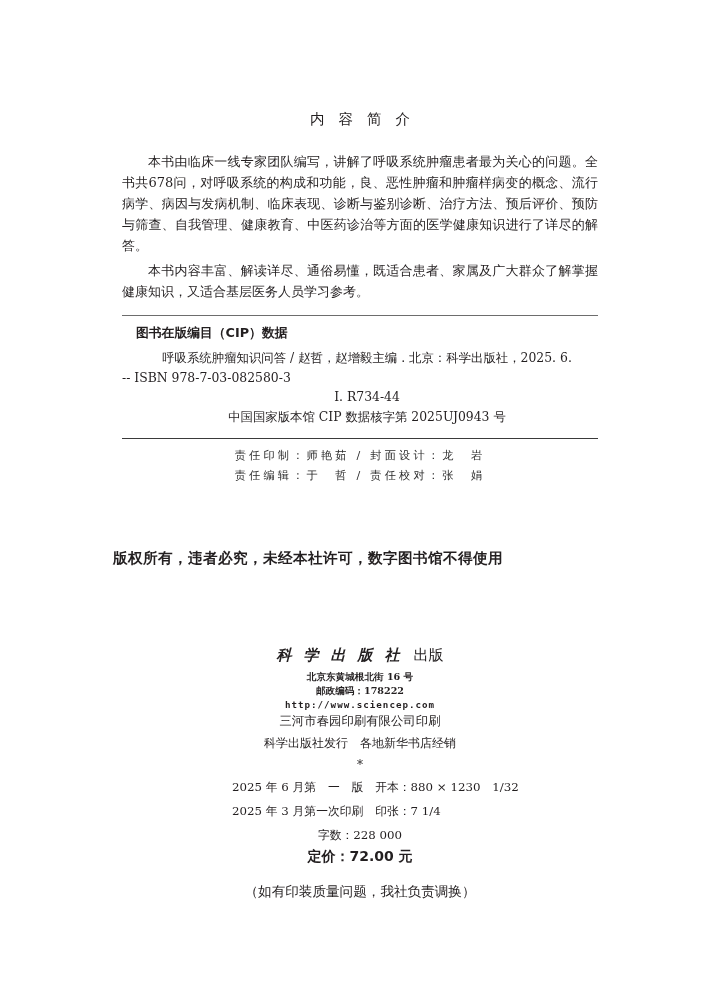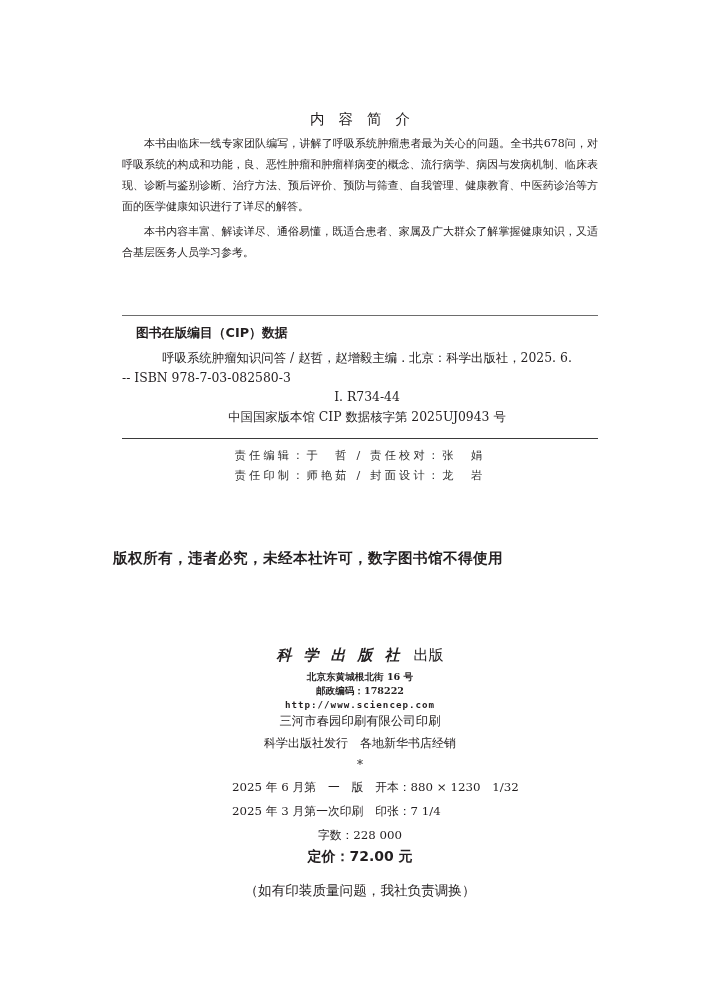--- a/index.html
+++ b/index.html
@@ -21,22 +21,22 @@
     .summary-title {
       left: 0; width: 720px; top: 110px;
       text-align: center;
       font-family: "DejaVu Sans", sans-serif;
       font-size: 14.5px;
       letter-spacing: 14px;
       text-indent: 14px;
       line-height: 18px;
     }
     .summary-body {
-      left: 122px; width: 476px; top: 133px;
-      font-size: 11px;
+      left: 122px; width: 476px; top: 151px;
+      font-size: 13px;
       line-height: 21px;
     }
     .summary-body p {
       margin: 0 0 4px 0;
       text-indent: 2em;
       text-align: justify;
       text-justify: inter-character;
     }
 
     
@@ -112,21 +112,21 @@
     .star   { top: 758px; font-size: 12px; line-height: 14px; }
     .edition{ top: 778px; font-size: 11.8px; line-height: 18px; left: 232px; width: auto; text-align: center; }
     .printing{ top: 802px; font-size: 11.8px; line-height: 18px; left: 232px; width: auto; text-align: left; }
     .wordcount{ top: 826px; font-size: 11.8px; line-height: 18px; }
     .price  {
       top: 846px; font-size: 14px; line-height: 20px;
       font-family: "DejaVu Sans", sans-serif; font-weight: bold;
     }
     .replace {
       top: 882px; font-size: 13.6px; line-height: 20px;
-      font-family: Liberation Mono, monospace;
+      font-family: Liberation Serif, serif;
     }
   </style>
 </head>
 <body>
 
 <div class="abs summary-title">内容简介</div>
 <div class="abs summary-body">
   <p>本书由临床一线专家团队编写，讲解了呼吸系统肿瘤患者最为关心的问题。全书共678问，对呼吸系统的构成和功能，良、恶性肿瘤和肿瘤样病变的概念、流行病学、病因与发病机制、临床表现、诊断与鉴别诊断、治疗方法、预后评价、预防与筛查、自我管理、健康教育、中医药诊治等方面的医学健康知识进行了详尽的解答。</p>
   <p>本书内容丰富、解读详尽、通俗易懂，既适合患者、家属及广大群众了解掌握健康知识，又适合基层医务人员学习参考。</p>
 </div>
@@ -135,22 +135,22 @@
 <div class="abs cip-heading">图书在版编目（CIP）数据</div>
 <div class="abs cip-lines">
   <div class="indent">呼吸系统肿瘤知识问答 / 赵哲，赵增毅主编 . 北京：科学出版社，2025. 6.</div>
   <div>-- ISBN 978-7-03-082580-3</div>
   <div class="indent">Ⅰ. R734-44</div>
   <div class="indent">中国国家版本馆 CIP 数据核字第 2025UJ0943 号</div>
 </div>
 <div class="abs rule bottom"></div>
 
 <div class="abs editors">
+  <div>责任印制：师艳茹 / 封面设计：龙　岩</div>
   <div>责任编辑：于　哲 / 责任校对：张　娟</div>
-  <div>责任印制：师艳茹 / 封面设计：龙　岩</div>
 </div>
 
 <div class="abs copyright">版权所有，违者必究，未经本社许可，数字图书馆不得使用</div>
 
 <div class="abs publisher-line">
   <span class="publisher-logo">科学出版社</span><span class="publisher-suffix">出版</span>
 </div>
 <div class="abs center-line addr">北京东黄城根北街 16 号</div>
 <div class="abs center-line zip">邮政编码：178222</div>
 <div class="abs center-line url">http://www.sciencep.com</div>

